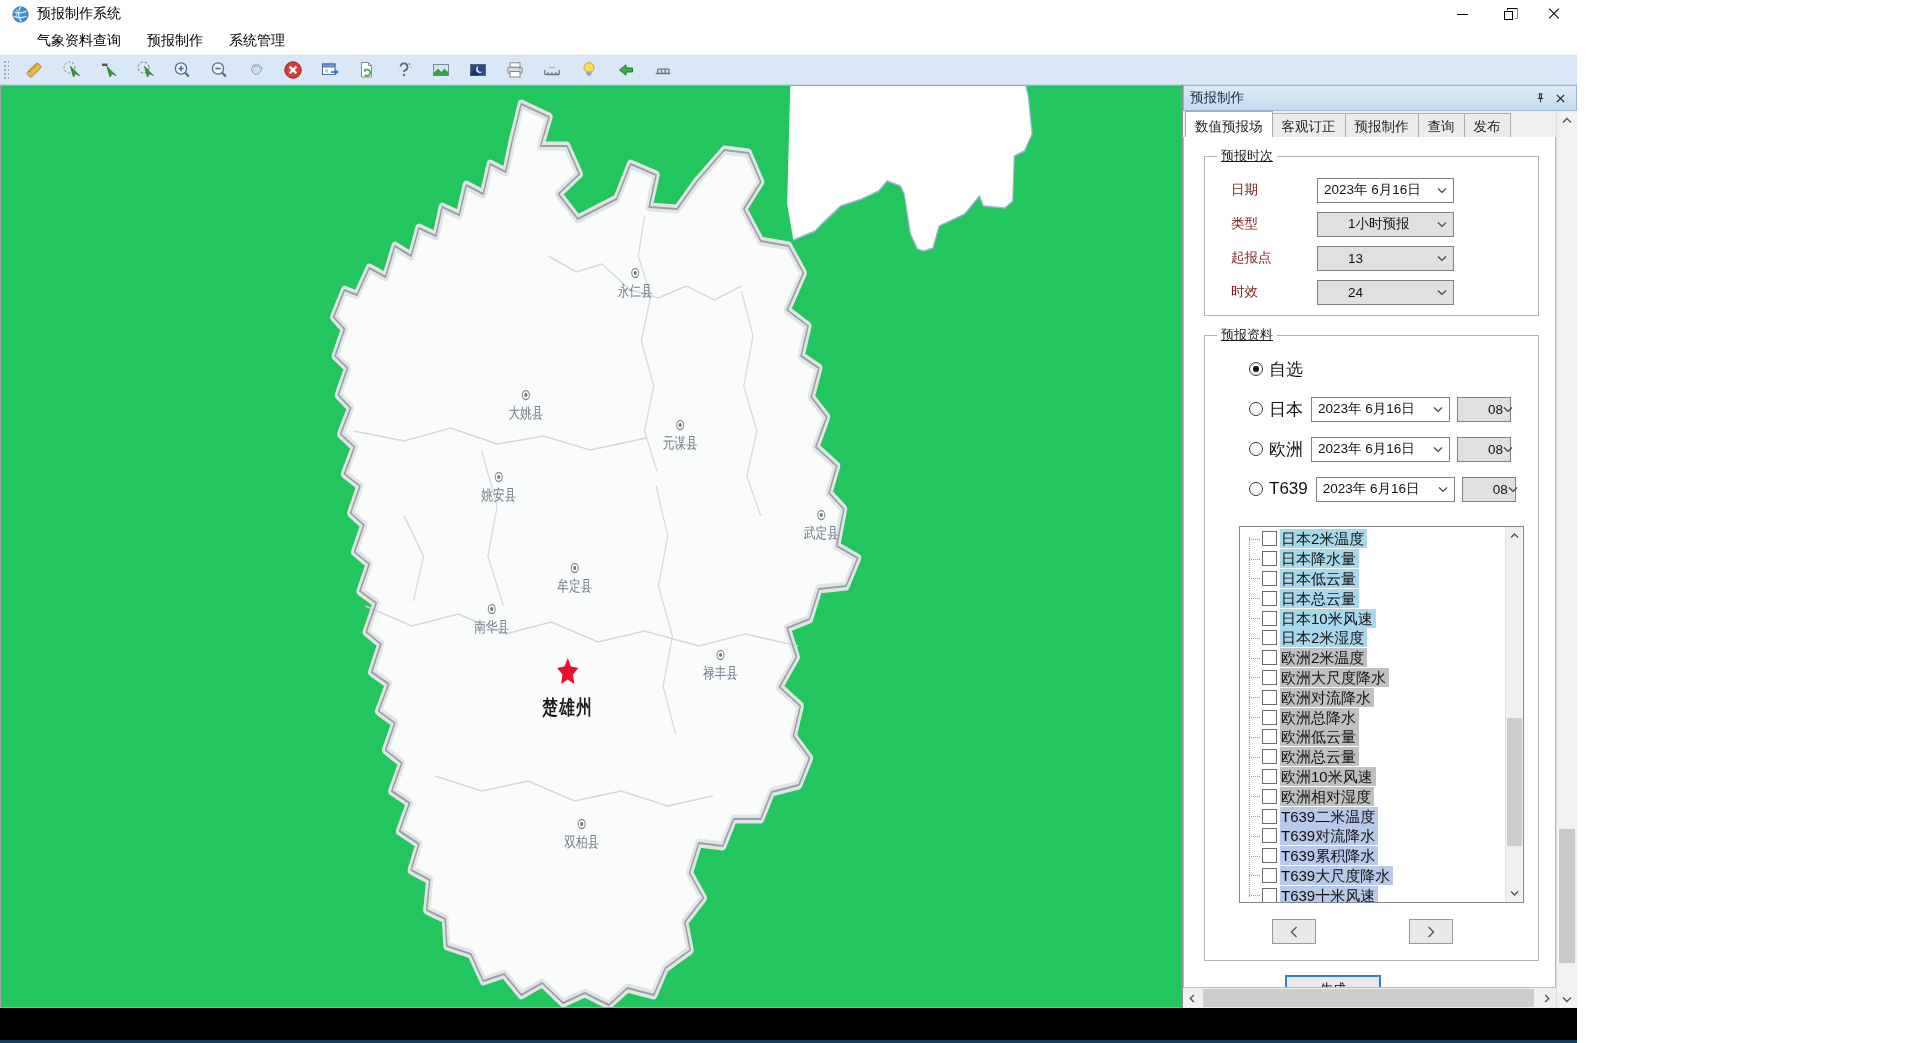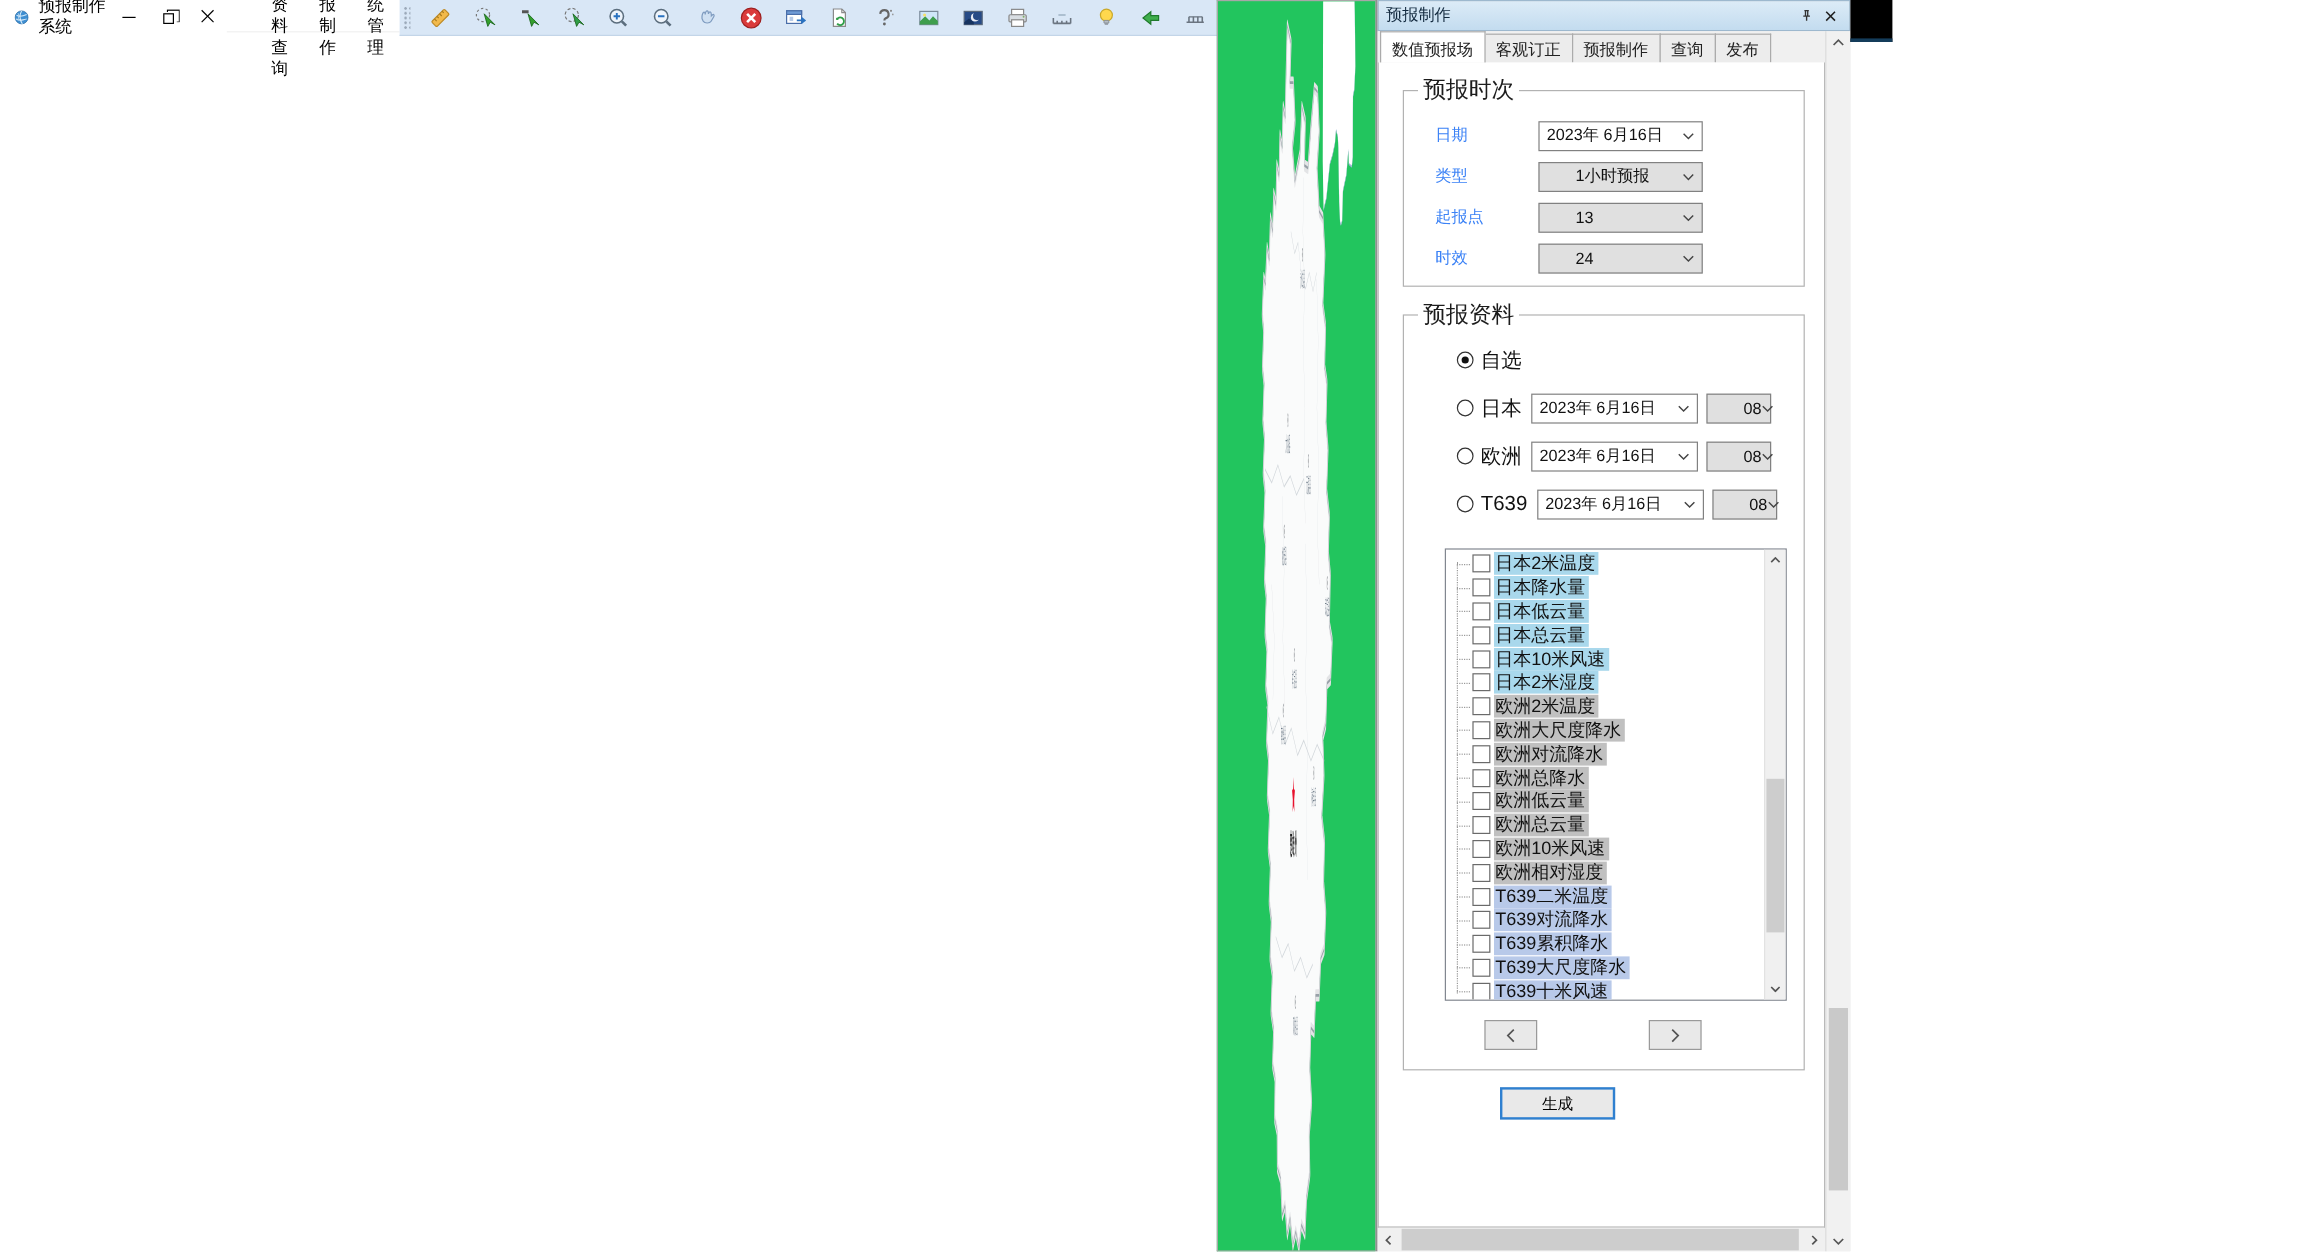--- a/index.html
+++ b/index.html
@@ -1,19 +1,19 @@
 <!DOCTYPE html>
 <html><head>
 <meta charset="utf-8">
 <style>
   * { margin:0; padding:0; box-sizing:border-box; }
   html,body { width:1920px; height:1043px; overflow:hidden; }
   body { font-family:"Liberation Sans","DejaVu Sans",sans-serif; background:#fff; color:#111; }
 
-  .window { width:1577px; height:1043px; display:flex; flex-direction:row; }
+  .window { width:1577px; height:1043px; display:flex; flex-direction:column; }
 
   
   .titlebar { height:28px; background:#ffffff; display:flex; align-items:center; flex:0 0 28px; }
   .app-icon { width:17px; height:17px; margin:0 8px 0 12px; }
   .title-text { font-size:14px; color:#000; }
   .titlebar-spacer { flex:1; }
   .win-btn { width:46px; height:28px; display:flex; align-items:center; justify-content:center; }
   .glyph-min { width:11px; height:1px; background:#000; }
   .glyph-restore { width:9px; height:9px; border:1px solid #000; position:relative; background:#fff; margin-top:2px;}
   .glyph-restore::before { content:""; position:absolute; left:2px; top:-4px; width:9px; height:9px; border:1px solid #000; border-left-width:1px; clip-path:polygon(0 0,100% 0,100% 100%,78% 100%,78% 22%,0 22%); }
@@ -49,24 +49,24 @@
   .panel-body { flex:1; display:flex; min-height:0;border-radius:30px; }
   .panel-main { flex:1; display:flex; flex-direction:column; min-width:0; }
 
   .tabs { height:26px; display:flex; align-items:flex-end; background:#f0f0f0; padding-left:2px; flex:0 0 26px; }
   .tab { font-size:13.5px; padding:4px 9px 5px 9px; border:1px solid #ababab; border-bottom:none; background:#ececec; color:#222; margin-right:-1px; height:24px; }
   .tab.active { background:#ffffff; height:26px; position:relative; z-index:2; padding-top:6px; }
 
   .tab-page { flex:1; background:#ffffff; border:1px solid #b9b9b9; border-top:none; position:relative; overflow:hidden; }
 
   fieldset { border:1px solid #b2b2b2; margin:10px 16px 0 20px; padding:4px 8px 10px 8px; }
-  fieldset legend { font-size:19px; padding:0 4px; margin-left:4px; color:#1c1c1c; }
+  fieldset legend { font-size:13px; padding:0 4px; margin-left:4px; color:#1c1c1c;text-decoration:underline; }
 
   .field-row { display:flex; align-items:center; margin:8px 0 0 18px; height:26px; }
-  .field-label { width:86px; font-size:13.5px; color:#3b82f6; }
+  .field-label { width:86px; font-size:13.5px; color:#7f1d1d; }
   .combo { height:25px; border:1px solid #818181; background:#fff; display:flex; align-items:center; font-size:13.5px; padding-left:6px; position:relative; }
   .combo .chev { margin-left:auto; margin-right:6px; }
   .combo.gray { background:#e0e0e0;padding-left:30px; }
   .combo.w-main { width:137px; }
   .combo.w-date { width:139px; }
   .combo.w-hour { width:54px; margin-left:7px; }
   .chev { width:10px; height:7px; flex:0 0 10px; }
 
   .src-row { display:flex; align-items:center; margin:14px 0 0 36px; height:26px; }
   .src-row.first { margin-top:8px; }

